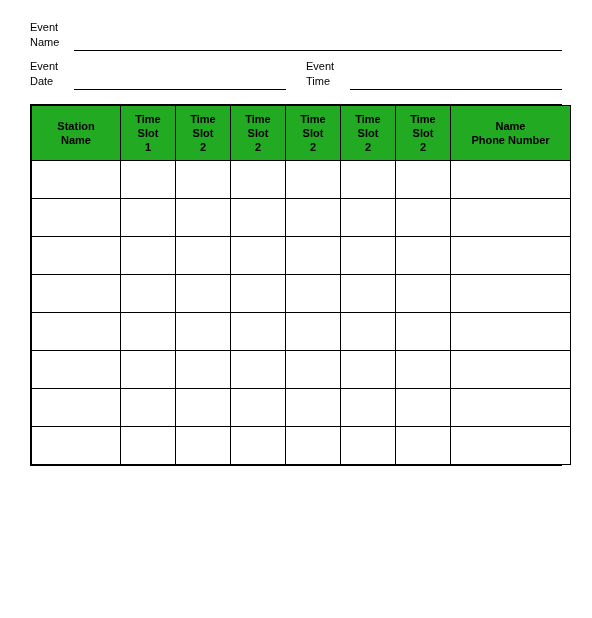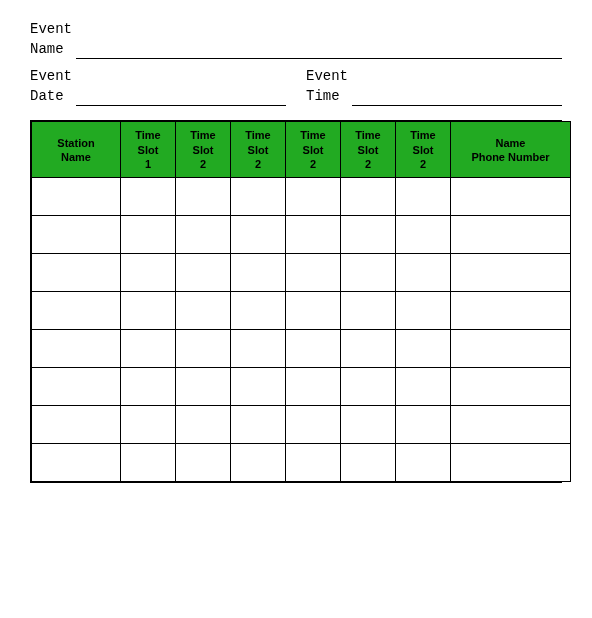--- a/index.html
+++ b/index.html
@@ -18,26 +18,25 @@
       padding: 20px 30px;
     }
 
     .form-row {
       display: flex;
       align-items: flex-end;
       margin-bottom: 8px;
     }
 
     .form-label {
-      font-size: 14px;
+      font-size: 11px;
       font-weight: normal;
       color: #000;
       min-width: 40px;
       line-height: 1.4;
-      font-family: Liberation Mono, monospace;
     }
 
     .form-underline {
       flex: 1;
       border: none;
       border-bottom: 1px solid #000;
       height: 18px;
       margin-left: 4px;
     }
 

